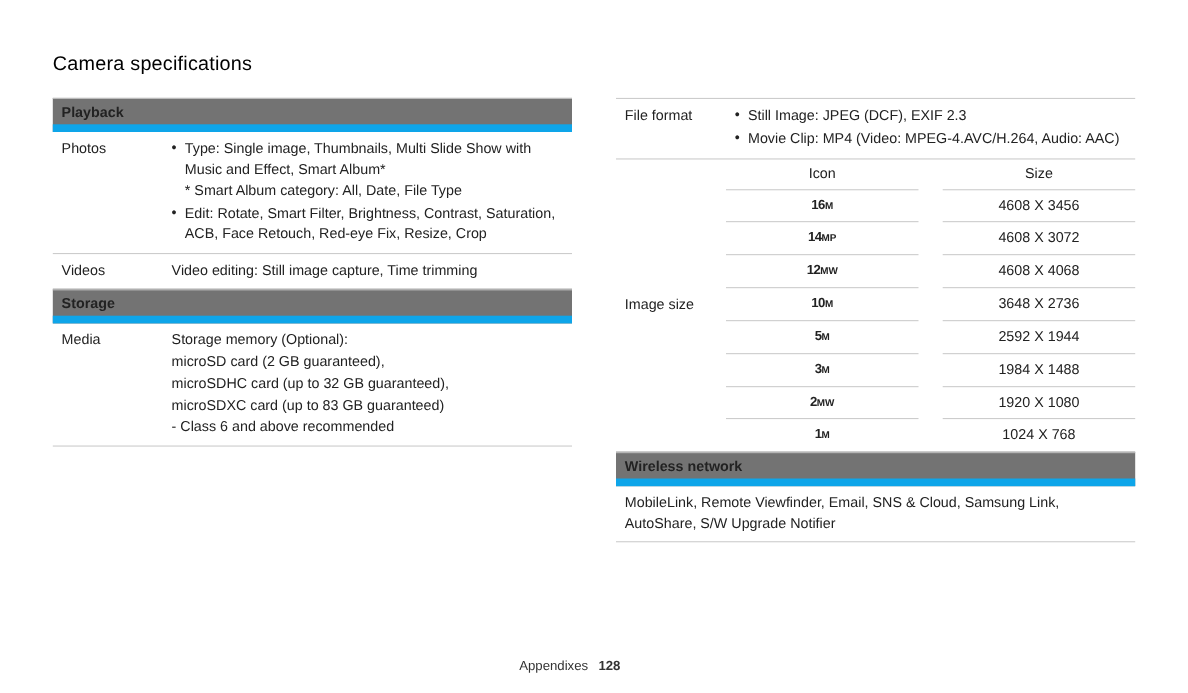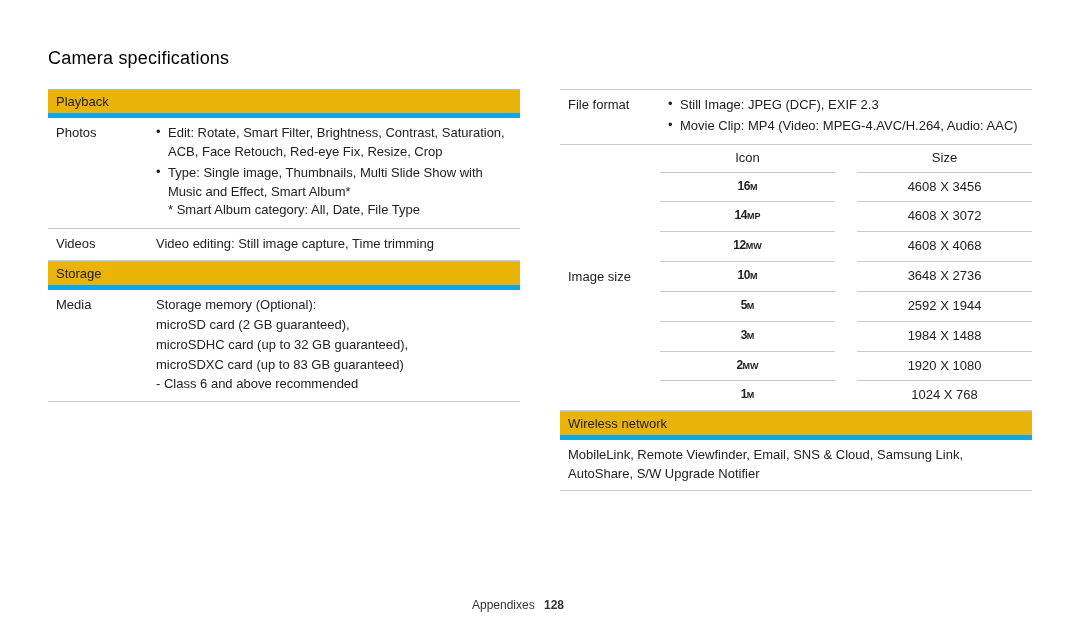--- a/index.html
+++ b/index.html
@@ -24,26 +24,26 @@
     letter-spacing: 0.2px;
   }
   .columns {
     display: flex;
     gap: 40px;
   }
   .col {
     flex: 1;
   }
   .section-header {
-    background: #eab308;
-    font-weight: 400;
+    background: #737373;
+    font-weight: 700;
     font-size: 13px;
     padding: 4px 8px;
     border-top: 1px solid #bbb;
-    border-bottom: 5px solid #0ea5e9;
+    border-bottom: 7px solid #0ea5e9;
   }
   .row {
     display: flex;
     border-bottom: 1px solid #ccc;
     font-size: 13px;
     line-height: 1.45;
     padding: 6px 8px;
     gap: 10px;
   }
   .row-label {
@@ -121,25 +121,25 @@
 
   <div class="columns">
 
     <div class="col">
       <div class="section-header">Playback</div>
 
       <div class="row">
         <div class="row-label">Photos</div>
         <div class="row-content">
           <ul class="bullets">
-            <li>Edit: Rotate, Smart Filter, Brightness, Contrast, Saturation, ACB, Face Retouch, Red-eye Fix, Resize, Crop</li>
             <li>
               <span>Type: Single image, Thumbnails, Multi Slide Show with Music and Effect, Smart Album*</span>
               <div class="" style="padding-left:0">* Smart Album category: All, Date, File Type</div>
             </li>
+            <li>Edit: Rotate, Smart Filter, Brightness, Contrast, Saturation, ACB, Face Retouch, Red-eye Fix, Resize, Crop</li>
           </ul>
         </div>
       </div>
 
       <div class="row">
         <div class="row-label">Videos</div>
         <div class="row-content">Video editing: Still image capture, Time trimming</div>
       </div>
 
       <div class="section-header">Storage</div>

